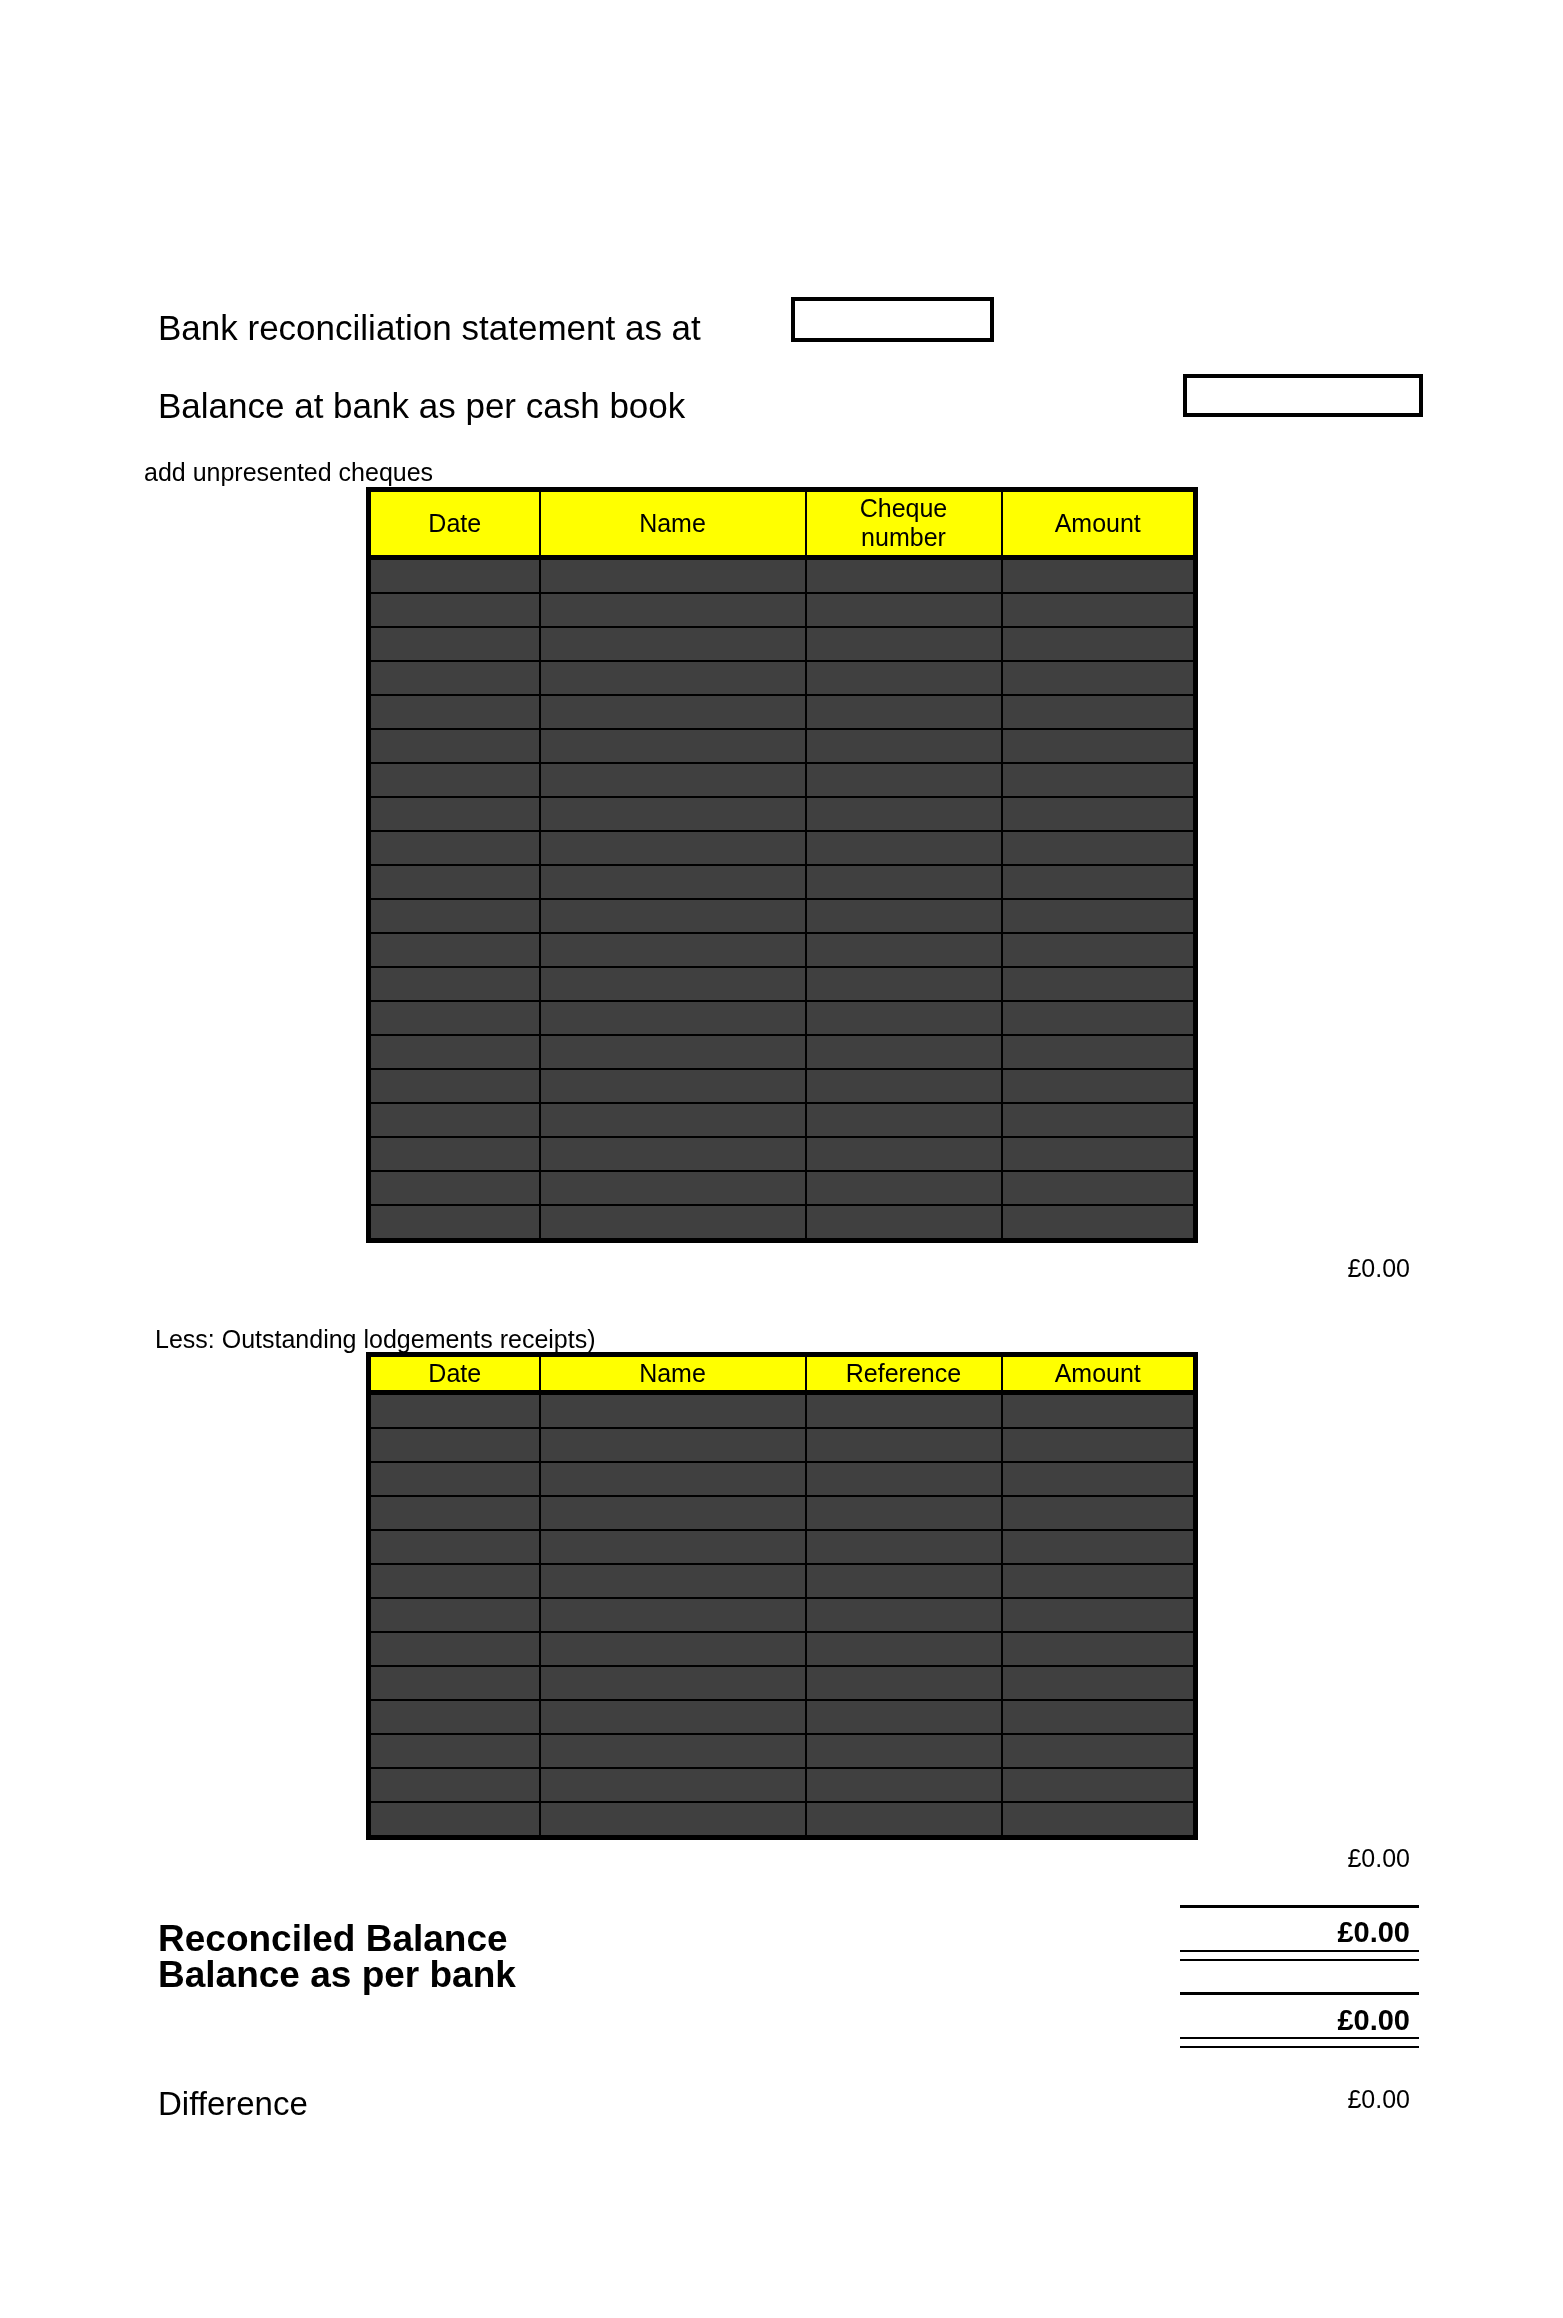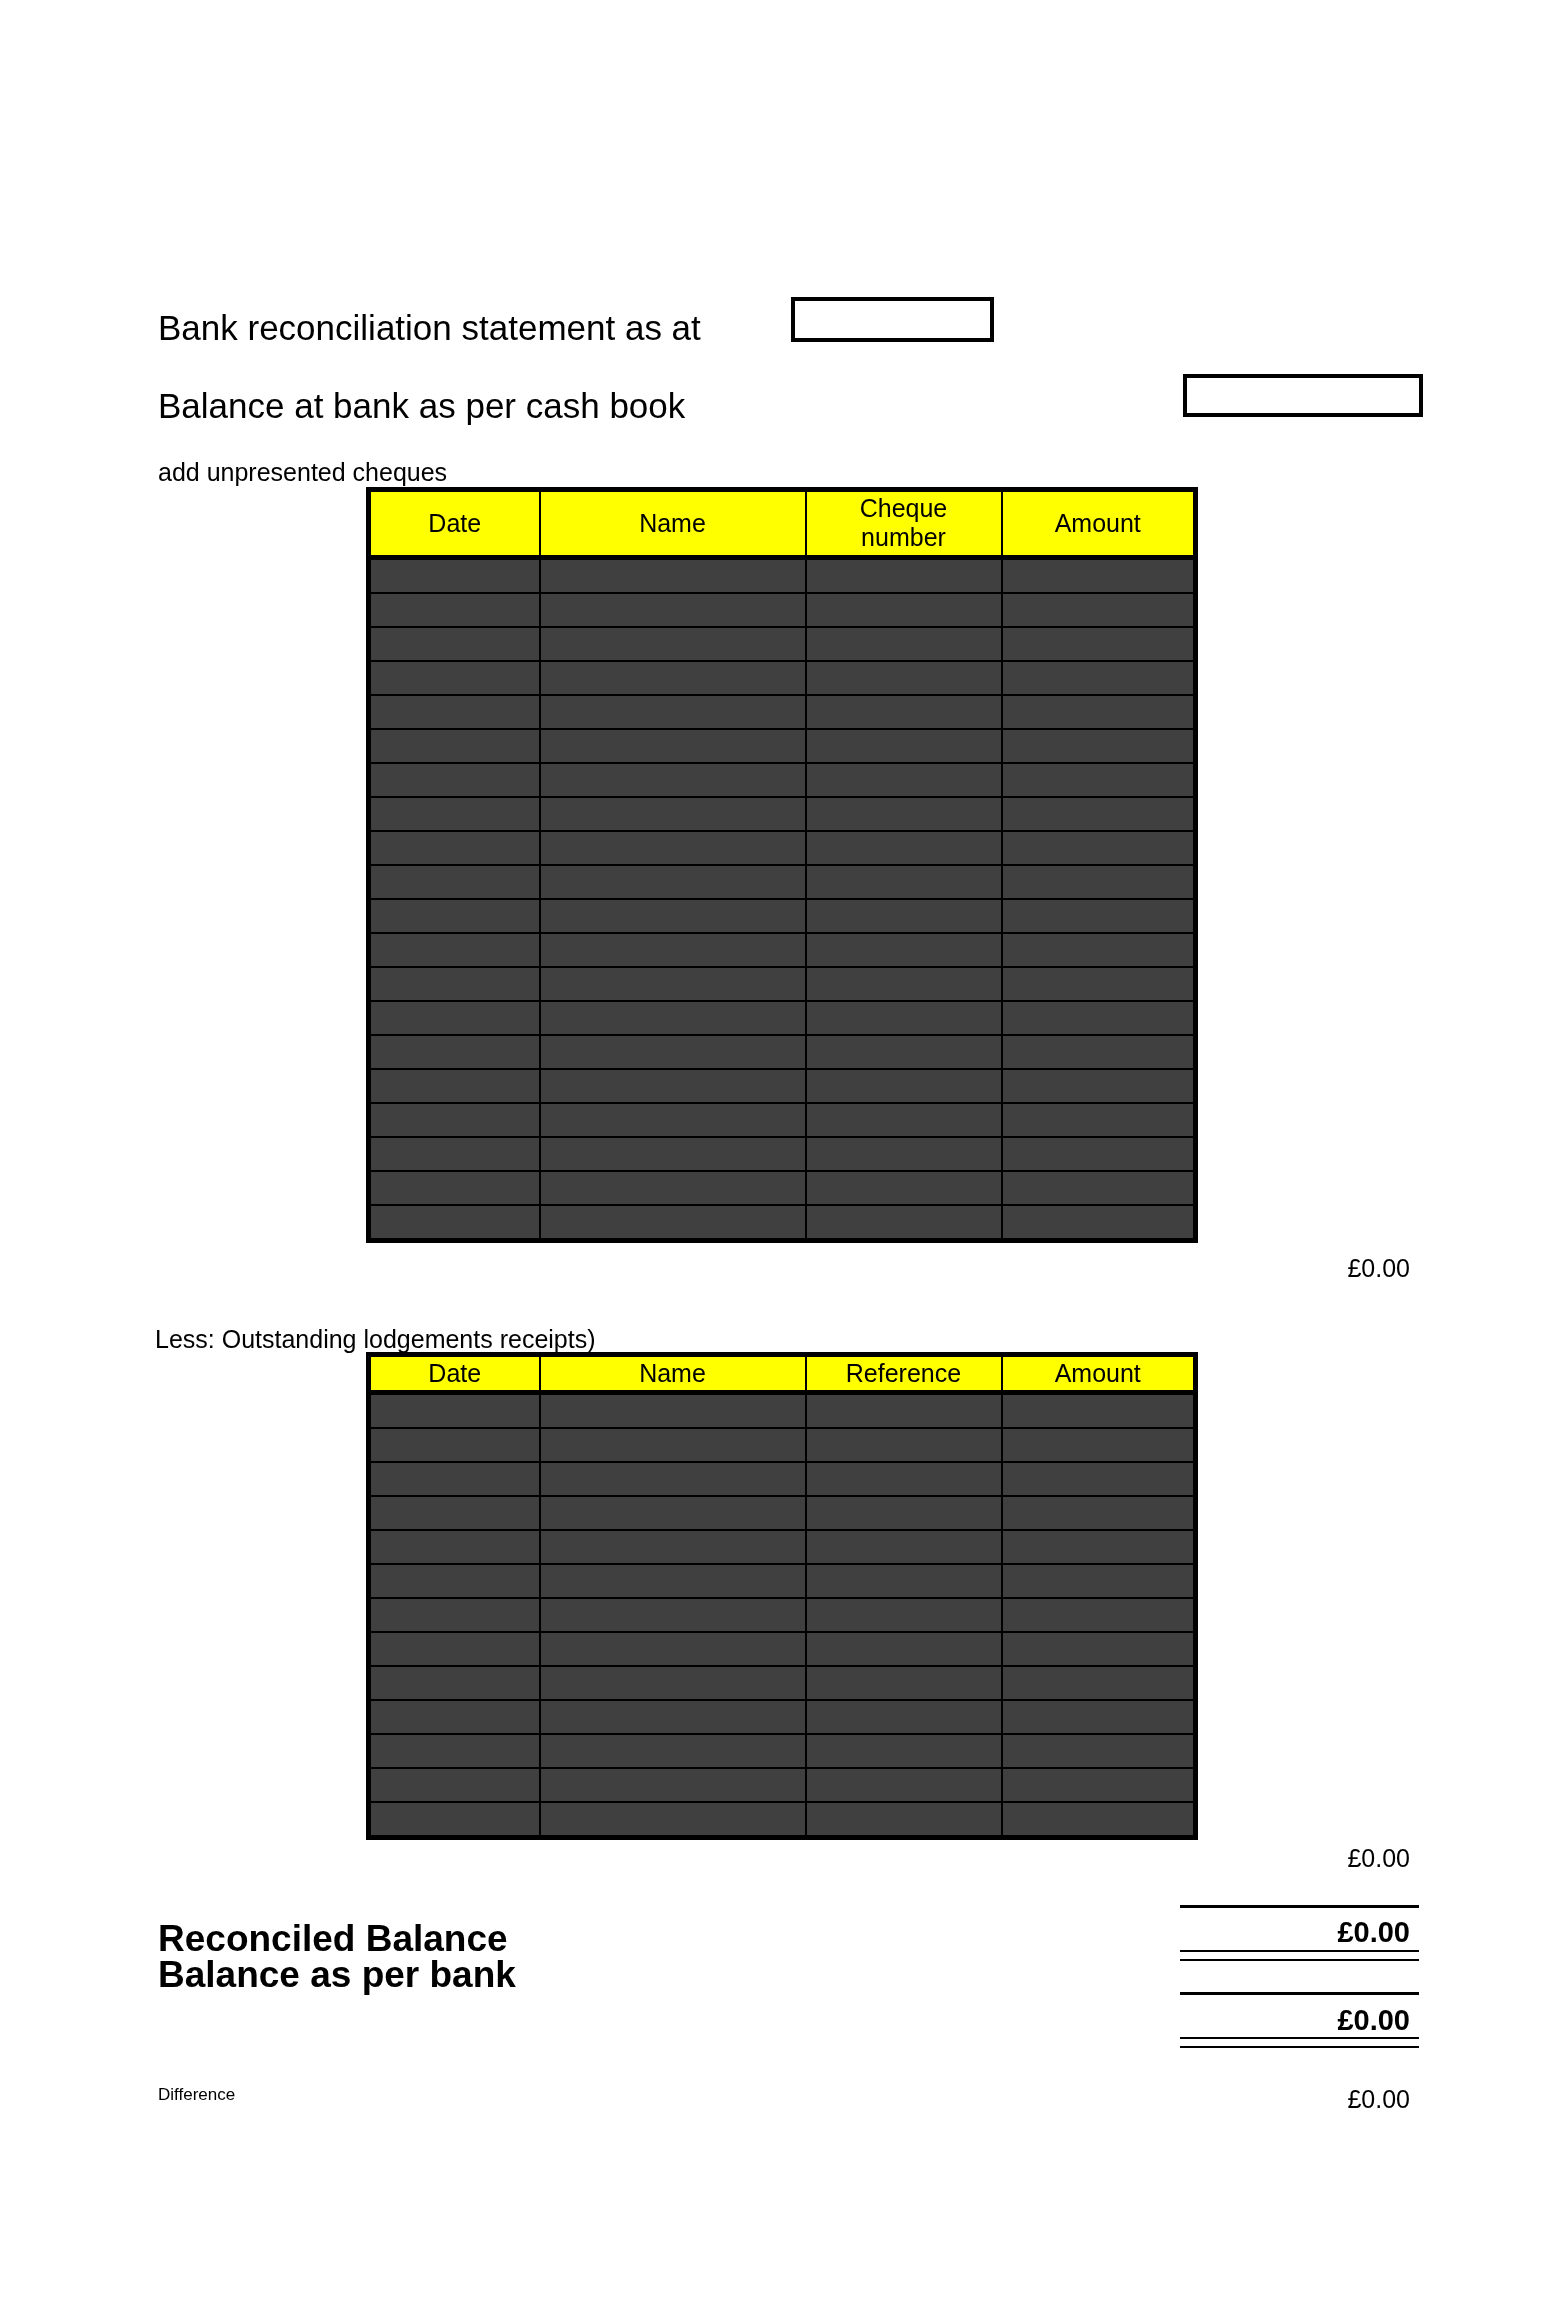--- a/index.html
+++ b/index.html
@@ -33,39 +33,39 @@
   .tbl1 th { height:59px; }
   .tbl2 { left:366px; top:1352px; width:826px; }
   .tbl2 th { height:26px; }
   .col-date { width:171px; } .col-name { width:266px; }
   .col-ref  { width:196px; } .col-amt  { width:194px; }
 
   .money { font-size:25px; text-align:right; left:1180px; width:230px; }
   .money-bold { font-size:29px; font-weight:bold; text-align:right; left:1180px; width:230px; }
 
   .sumlabel-bold { left:158px; font-size:37px; font-weight:bold; }
-  .sumlabel { left:158px; font-size:17px; }
+  .sumlabel { left:158px; font-size:33px; }
 
   .rule-single { left:1180px; width:239px; height:0; border-top:3.7px solid #000; }
   .rule-double { left:1180px; width:239px; height:6.5px;
                  border-top:2.8px solid #000; border-bottom:2.8px solid #000; }
 </style>
 </head>
 <body>
 
 <div class="page">
 
 
   <div class="abs lbl-lg" style="left:158px; top:308px;">Bank reconciliation statement as at</div>
   <div class="abs entry-box box-date"></div>
 
   <div class="abs lbl-lg" style="left:158px; top:386px;">Balance at bank as per cash book</div>
   <div class="abs entry-box box-cash"></div>
 
-  <div class="abs lbl-md" style="left:158px; top:458px;">add unpresented cheques</div>
+  <div class="abs lbl-md" style="left:144px; top:458px;">add unpresented cheques</div>
 
   <table class="tbl tbl1">
     <colgroup>
       <col class="col-date">
         <col class="col-name">
         <col class="col-ref">
         <col class="col-amt">
     </colgroup>
     <thead>
       <tr>

